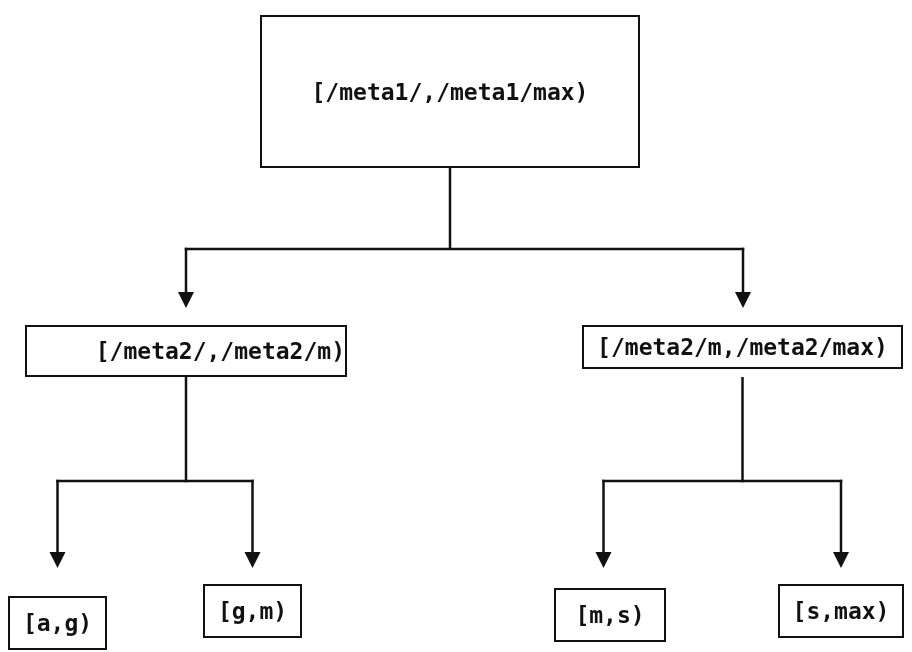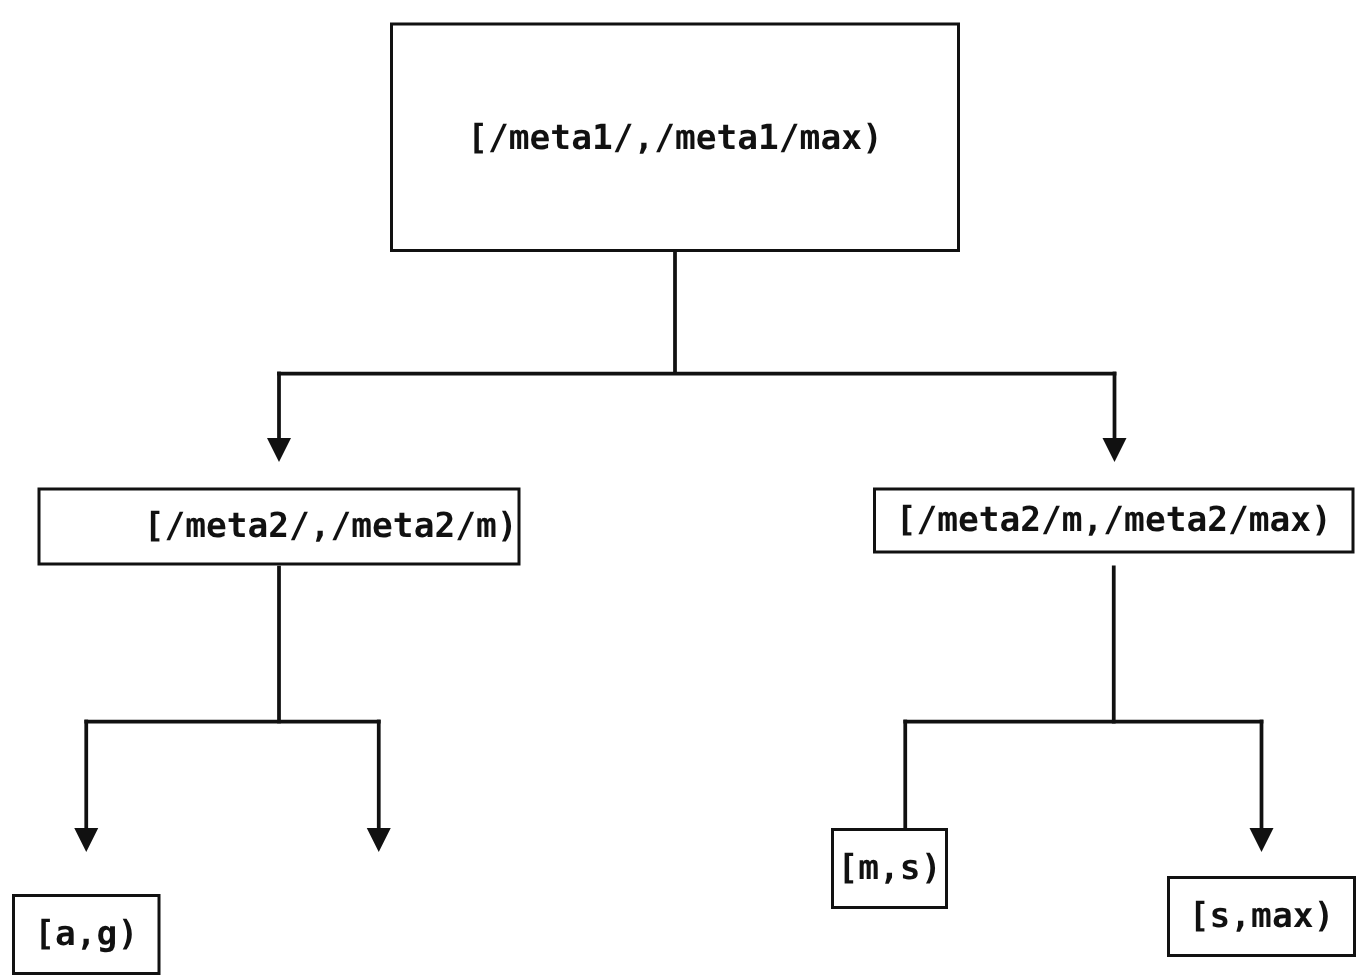--- a/index.html
+++ b/index.html
@@ -47,21 +47,21 @@
     font-weight:bold;
     font-size:23px;
     white-space:nowrap;
   }
   
   .node-root      { left:260px; top:15px;  width:380px; height:153px; }
   .node-left      { left:25px;  top:325px; width:322px; height:52px;justify-content:flex-end;  }
   .node-right     { left:582px; top:325px; width:321px; height:44px;  }
   .node-leaf-ag   { left:8px;   top:584px; width:99px;  height:54px;margin-top:12px;  }
   .node-leaf-gm   { left:203px; top:584px; width:99px;  height:54px;  }
-  .node-leaf-ms   { left:554px; top:552px; width:78px;  height:54px;  }
+  .node-leaf-ms   { left:554px; top:588px; width:112px;  height:54px;  }
   .node-leaf-smax { left:778px; top:584px; width:126px; height:54px;text-align:center;  }
 </style>
 </head>
 <body>
 
 <div class="canvas">
 
   <svg class="edges" width="912" height="652" viewBox="0 0 912 652" xmlns="http://www.w3.org/2000/svg">
 
     <path d="M450 168 V249"></path>
@@ -95,20 +95,23 @@
   </div>
 
   <div class="node node-right">
     <span>[/meta2/m,/meta2/max)</span>
   </div>
 
   <div class="node node-leaf-ag">
     <span>[a,g)</span>
   </div>
 
+  <div class="node node-leaf-gm">
+    <span>[g,m)</span>
+  </div>
 
   <div class="node node-leaf-ms">
     <span>[m,s)</span>
   </div>
 
   <div class="node node-leaf-smax">
     <span>[s,max)</span>
   </div>
 
 </div>

